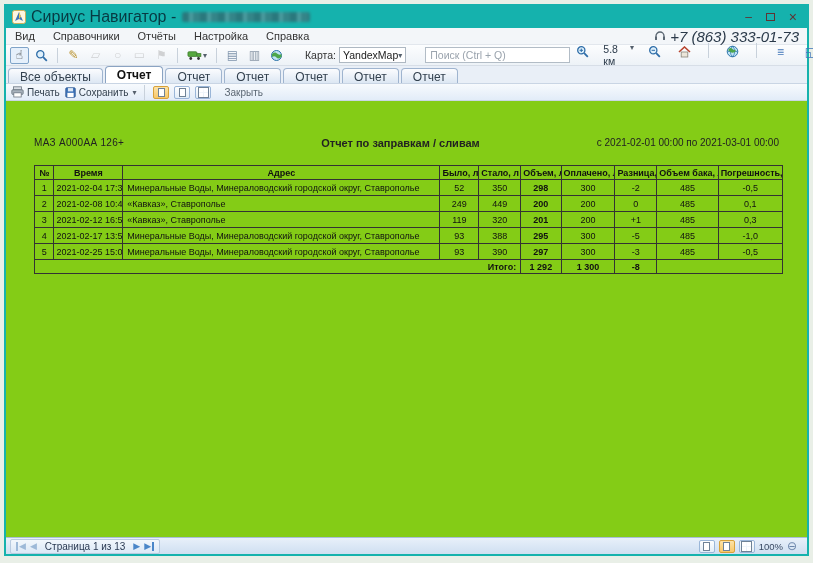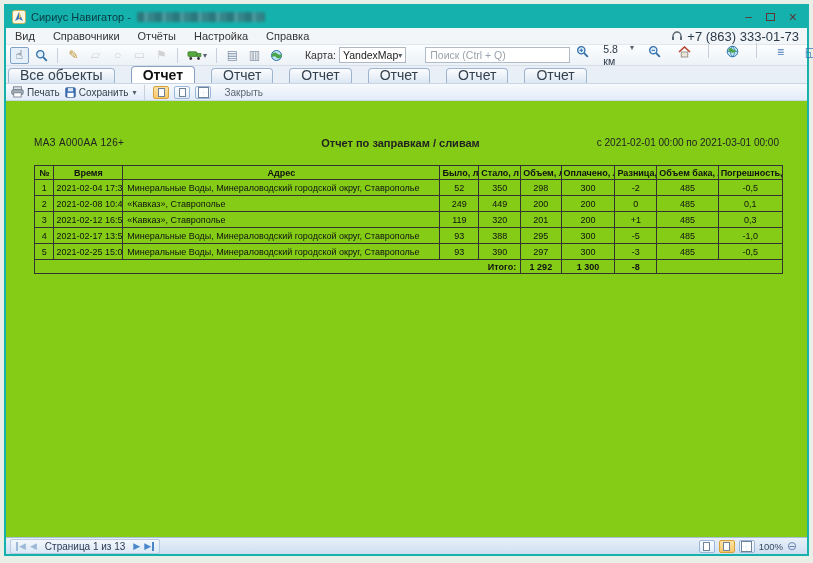--- a/index.html
+++ b/index.html
@@ -5,32 +5,32 @@
   * { margin:0; padding:0; box-sizing:border-box; }
   html,body { width:813px; height:563px; overflow:hidden; }
   body { background:#e9efe7; font-family:"Liberation Sans","DejaVu Sans",sans-serif; color:#222; position:relative; }
 
   .window { position:absolute; left:4px; top:4px; width:805px; height:552px;
     border:2px solid #15b2ad; background:#fff; display:flex; flex-direction:column; }
 
   
   .titlebar { height:22px; background:#15b2ad; display:flex; align-items:center; padding:0 6px; flex:none; }
   .app-icon { width:14px; height:14px; margin-right:5px; flex:none; }
-  .title-text { font-size:11px; color:#073a43; font-weight:400; }
+  .title-text { font-size:16px; color:#073a43; font-weight:400; }
   .redacted { display:inline-block; width:128px; height:10px; margin-left:6px; border-radius:2px;
     background:repeating-linear-gradient(90deg,#2e6e74 0 7px,#56999e 7px 11px,#3a7d82 11px 18px);
     filter:blur(1.4px); opacity:.85; }
   .win-controls { margin-left:auto; display:flex; align-items:center; gap:14px; padding-right:4px; }
   .win-btn { font-size:12px; line-height:12px; color:#5e3434; cursor:default; }
   .max-box { width:9px; height:8px; border:1.5px solid #5e3434; display:inline-block; }
 
   
   .menubar { height:17px; background:#f3f6f9; border-bottom:1px solid #e2e7ed; display:flex; align-items:center; font-size:11px; flex:none; }
   .menu-item { padding:0 9px; color:#333; }
-  .phone-area { margin-left:auto; display:flex; align-items:center; gap:4px; padding-right:8px; font-size:13px; color:#2b3a4a; }
+  .phone-area { margin-left:auto; display:flex; align-items:center; gap:4px; padding-right:8px; font-size:15px; color:#2b3a4a;font-style:italic; }
 
   
   .toolbar { height:21px; background:linear-gradient(#fcfdfe,#edf2f7); border-bottom:1px solid #d7dee7;
     display:flex; align-items:center; padding:0 4px; gap:3px; font-size:10.5px; flex:none; }
   .tbtn { width:19px; height:17px; display:flex; align-items:center; justify-content:center; border-radius:2px; flex:none; }
   .tbtn.active { border:1px solid #7fa3c8; background:#e6f0fb; }
   .tbtn.disabled { opacity:.45; filter:grayscale(1); }
   .tsep { width:1px; height:15px; background:#c8d1db; margin:0 3px; flex:none; }
   .glyph { font-size:12px; line-height:12px; }
   .glyph.dis { color:#9aa6b2; }
@@ -39,23 +39,23 @@
   .map-select { width:72px; height:16px; background:#fff; border:1px solid #aeb8c2; display:flex; align-items:center;
     padding:0 3px; font-size:10.5px; color:#222; }
   .map-select .arr { margin-left:auto; font-size:8px; color:#55606c; }
   .search-box { width:298px; height:16px; background:#fff; border:1px solid #b2bcc6; font-size:10.5px; padding:0 4px; color:#333;margin-left:16px; }
   .search-box::placeholder { color:#9aa3ad; }
   .right-tools { margin-left:auto; display:flex; gap:11px; }
   .scale-text { font-size:10.5px; color:#2b3a4a; }
 
   
   .tabstrip { height:18px; background:#e9eff7; display:flex; align-items:flex-end; padding:0 2px; flex:none; border-bottom:1px solid #c9d5e4; }
-  .tab { height:15px; padding:1px 11px 0; margin-right:16px; font-size:14px; color:#33414f;
+  .tab { height:15px; padding:1px 11px 0; margin-right:2px; font-size:12px; color:#33414f;
     border:1px solid #9fb4cf; border-bottom:none; border-radius:4px 4px 0 0;
-    background:linear-gradient(#fbfcfe,#dce7f3); display:flex; align-items:flex-end; }
+    background:linear-gradient(#fbfcfe,#dce7f3); display:flex; align-items:flex-start; }
   .tab.active { height:17px; background:#fff; font-weight:700; color:#111; border-color:#8aa3c2; }
 
   
   .reportbar { height:17px; background:linear-gradient(#f7fafd,#e2ecf8); border-bottom:1px solid #c9d6e5;
     display:flex; align-items:center; padding:0 5px; gap:5px; font-size:10px; color:#33414f; flex:none; }
   .rb-btn { display:flex; align-items:center; gap:3px; }
   .mini-btn { width:16px; height:13px; border:1px solid #9ab6d8; border-radius:2px; background:linear-gradient(#fdfefe,#e2edf8);
     display:flex; align-items:center; justify-content:center; flex:none; }
   .mini-btn.active { background:linear-gradient(#fde3a8,#f8c868); border-color:#d8a23a; }
   .page-glyph { width:7px; height:9px; background:#fff; border:1px solid #6f8296; }
@@ -70,21 +70,21 @@
   .report-head { position:absolute; top:36px; left:28px; right:28px; height:14px; font-size:10px; }
   .rh-left { position:absolute; left:0; top:0; letter-spacing:.3px; }
   .rh-center { position:absolute; left:0; right:12px; top:0; text-align:center; font-weight:700; font-size:11px; }
   .rh-right { position:absolute; right:0; top:0; }
 
   table.report { position:absolute; top:64px; left:28px; width:749px; border-collapse:collapse; font-size:9px; color:#111; table-layout:fixed; }
   table.report th, table.report td { border:1px solid #333; padding:1px 2px; text-align:center; overflow:hidden; white-space:nowrap; }
   table.report th { font-weight:700; height:14px; }
   table.report tbody td { height:16px; }
   table.report tbody td:nth-child(3) { text-align:left; padding-left:4px; }
-  table.report tbody td:nth-child(6) { font-weight:400; }
+  table.report tbody td:nth-child(6) { font-weight:700; }
   table.report tfoot td { font-weight:700; height:14px; }
   .totals-label { text-align:right !important; padding-right:4px !important; }
 
   col.c0{width:2.6%} col.c1{width:9.2%} col.c2{width:42.4%} col.c3{width:5.2%} col.c4{width:5.6%}
   col.c5{width:5.4%} col.c6{width:7.2%} col.c7{width:5.6%} col.c8{width:8.2%} col.c9{width:8.6%}
 
   
   .statusbar { height:17px; background:linear-gradient(#e8f0fa,#cfdff1); border-top:1px solid #a9bed8;
     display:flex; align-items:center; padding:0 4px; font-size:10px; color:#2b3a52; flex:none; }
   .nav-group { display:flex; align-items:center; gap:4px; background:linear-gradient(#f2f7fc,#dbe8f6);

